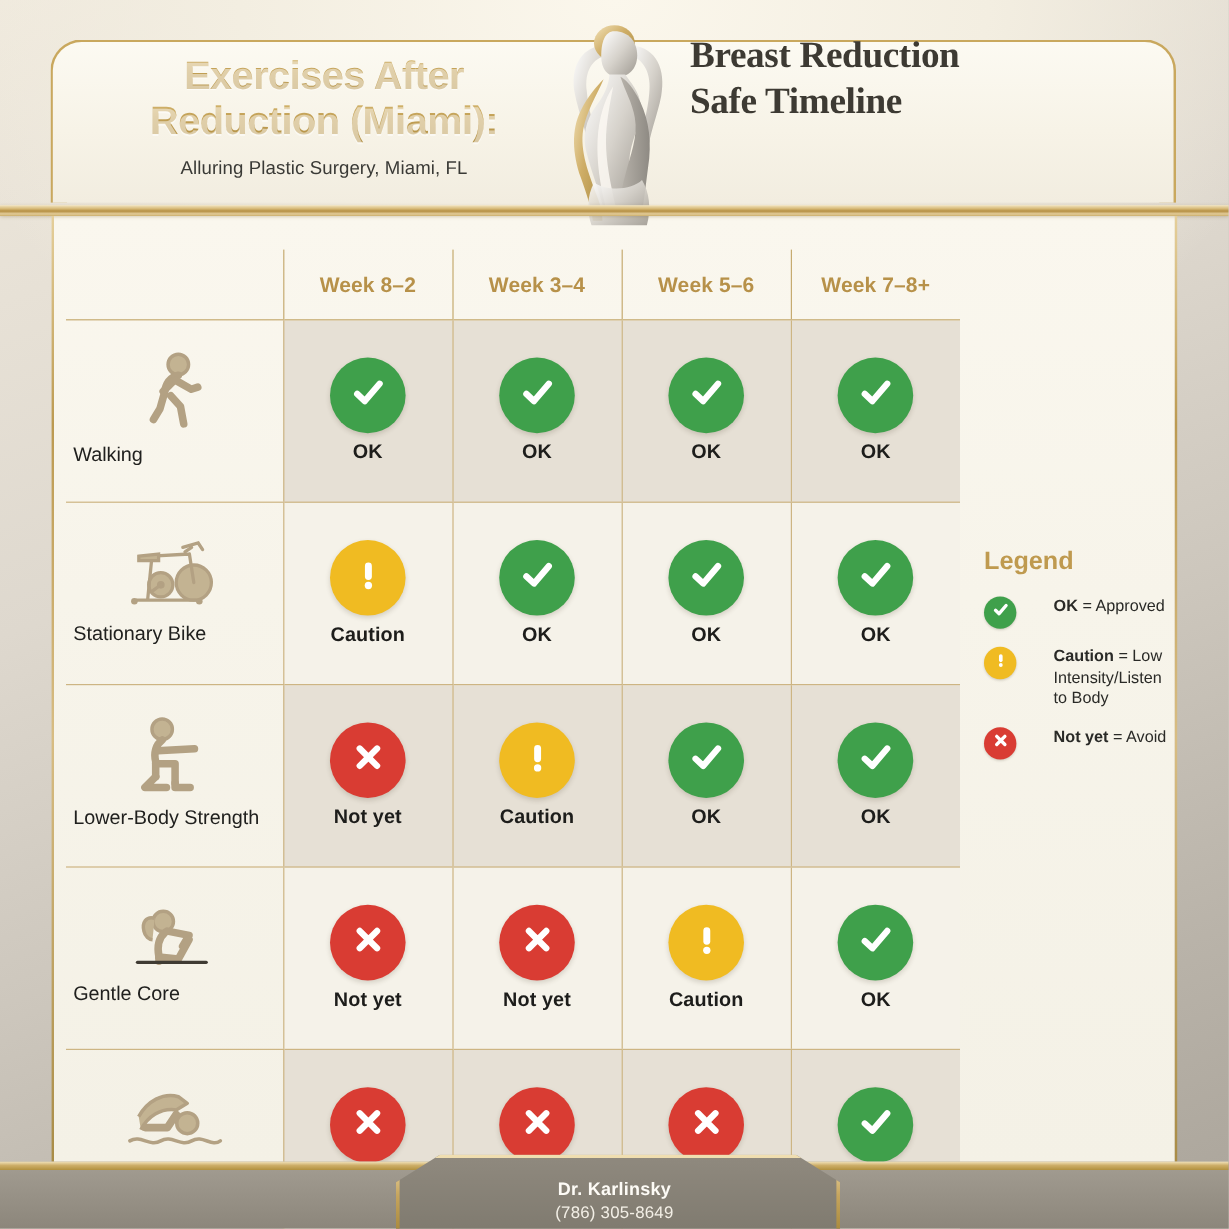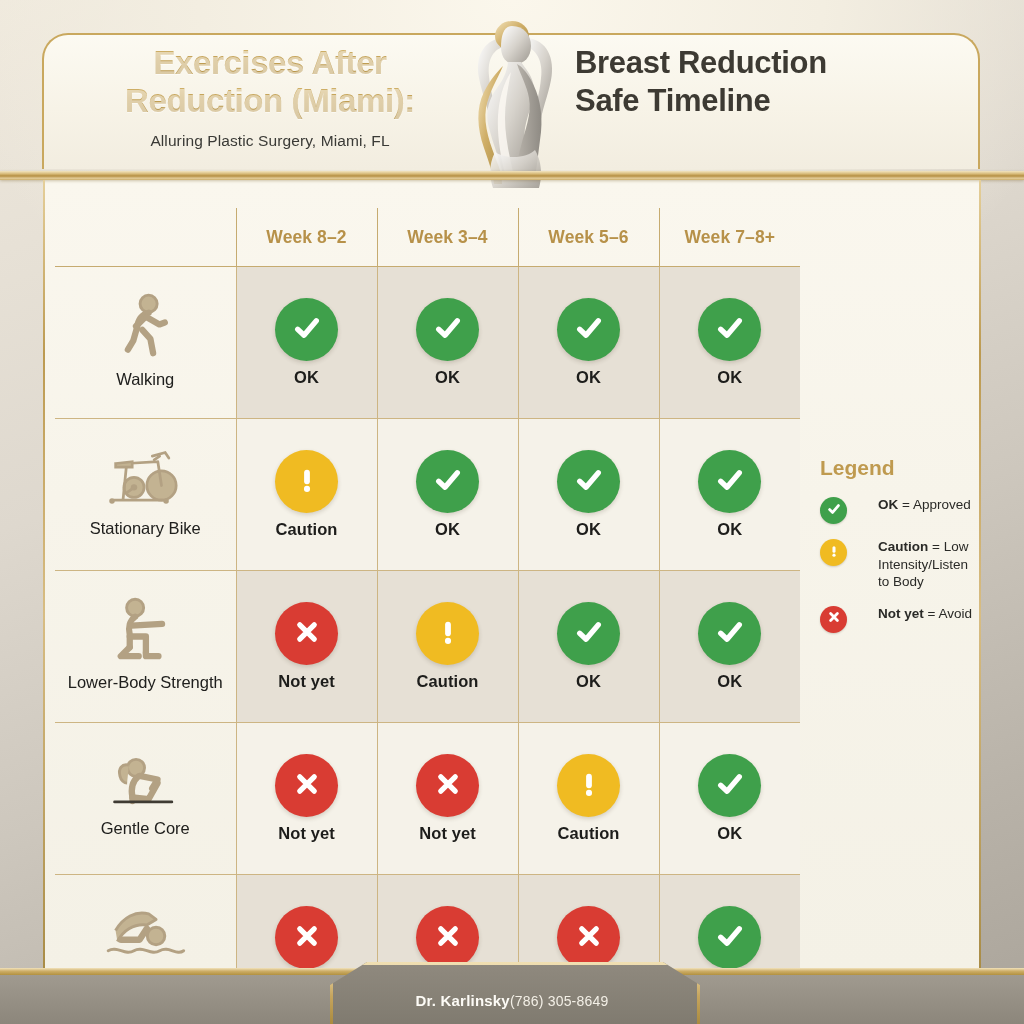--- a/index.html
+++ b/index.html
@@ -36,21 +36,21 @@
     font-size:33px;font-weight:700;line-height:1.16;letter-spacing:-.4px;
     background:linear-gradient(180deg,#d8bb76 0%,#c2a055 40%,#b08e44 100%);
     -webkit-background-clip:text;background-clip:text;color:#bfa05a;
     -webkit-text-fill-color:transparent;
     text-shadow:0 1px 0 rgba(255,255,255,.5);
   }
   .subtitle{
     margin-top:11px;font-size:15.5px;color:#3a3a36;font-weight:400;letter-spacing:.1px;
   }
   .header-right{
-    position:absolute;left:575px;top:44px;width:380px;
+    position:absolute;left:575px;top:27px;width:380px;font-family:Liberation Serif, serif;
   }
   .title-dark{
     font-size:31px;font-weight:700;line-height:1.22;color:#3d3a33;letter-spacing:-.3px;
   }
   
   .mascot{position:absolute;left:455px;top:2px;width:118px;height:186px;}
   
   .body-panel{
     position:absolute;left:45px;top:180px;width:934px;height:790px;
     background:linear-gradient(180deg,#faf7ee 0%,#f7f4ea 40%,#f4f1e6 100%);
@@ -61,21 +61,21 @@
   col.c0{width:181px}
   col.cx{width:141px}
   th.hd{
     height:56px;vertical-align:middle;text-align:center;
     font-size:17.5px;font-weight:700;color:#b79149;letter-spacing:.1px;
     border-bottom:1.6px solid #c6ab70;
   }
   th.hd.corner{border-bottom:1.6px solid #c6ab70;}
   th.hd.wk{border-left:1.6px solid #c6ab70;}
   td.lbl{
-    height:135px;vertical-align:middle;text-align:center;padding:6px 6px 10px;
+    height:135px;vertical-align:middle;padding:6px 6px 10px;
     border-bottom:1.3px solid #cdb membership;
   }
   td.lbl{border-bottom:1.3px solid #cdb583;}
   td.cell{
     height:135px;vertical-align:middle;text-align:center;
     border-left:1.6px solid #cdb583;border-bottom:1.3px solid #cdb583;
   }
   tr:last-child td{border-bottom:1.3px solid #cdb583;}
   tr.shaded td.cell{background:#e6e0d5;}
   tr.plain td.cell{background:#f5f2e9;}
@@ -119,21 +119,21 @@
   .footer-plate{
     position:absolute;left:330px;top:962px;width:364px;height:62px;
     background:linear-gradient(180deg,#8f897e,#7f7a6f);
     border:3px solid;
     border-image:linear-gradient(180deg,#f0dfb2,#c6a55e 50%,#a6873a) 1;
     clip-path:polygon(10% 0%, 90% 0%, 100% 34%, 100% 100%, 0% 100%, 0% 34%);
     border-radius:2px;
   }
   .footer-plate-inner{
     position:absolute;left:330px;top:962px;width:364px;height:62px;
-    display:flex;align-items:center;justify-content:center;
+    display:flex;flex-direction:column;align-items:center;justify-content:center;
     padding-top:14px;box-sizing:border-box;
   }
   .footer-name{font-size:15px;font-weight:700;color:#fdfbf6;letter-spacing:.2px;}
   .footer-phone{font-size:14px;color:#f3efe6;margin-top:2px;letter-spacing:.2px;}
 </style>
 </head>
 <body>
 
 <div id="stage">
 

